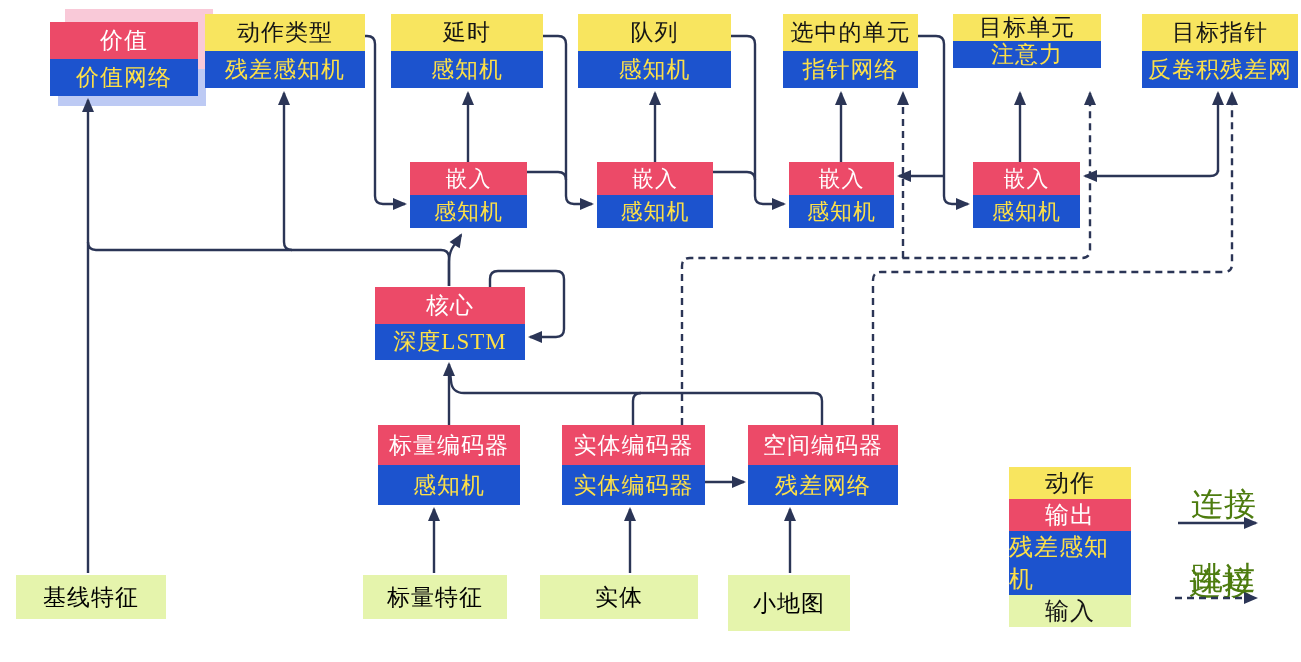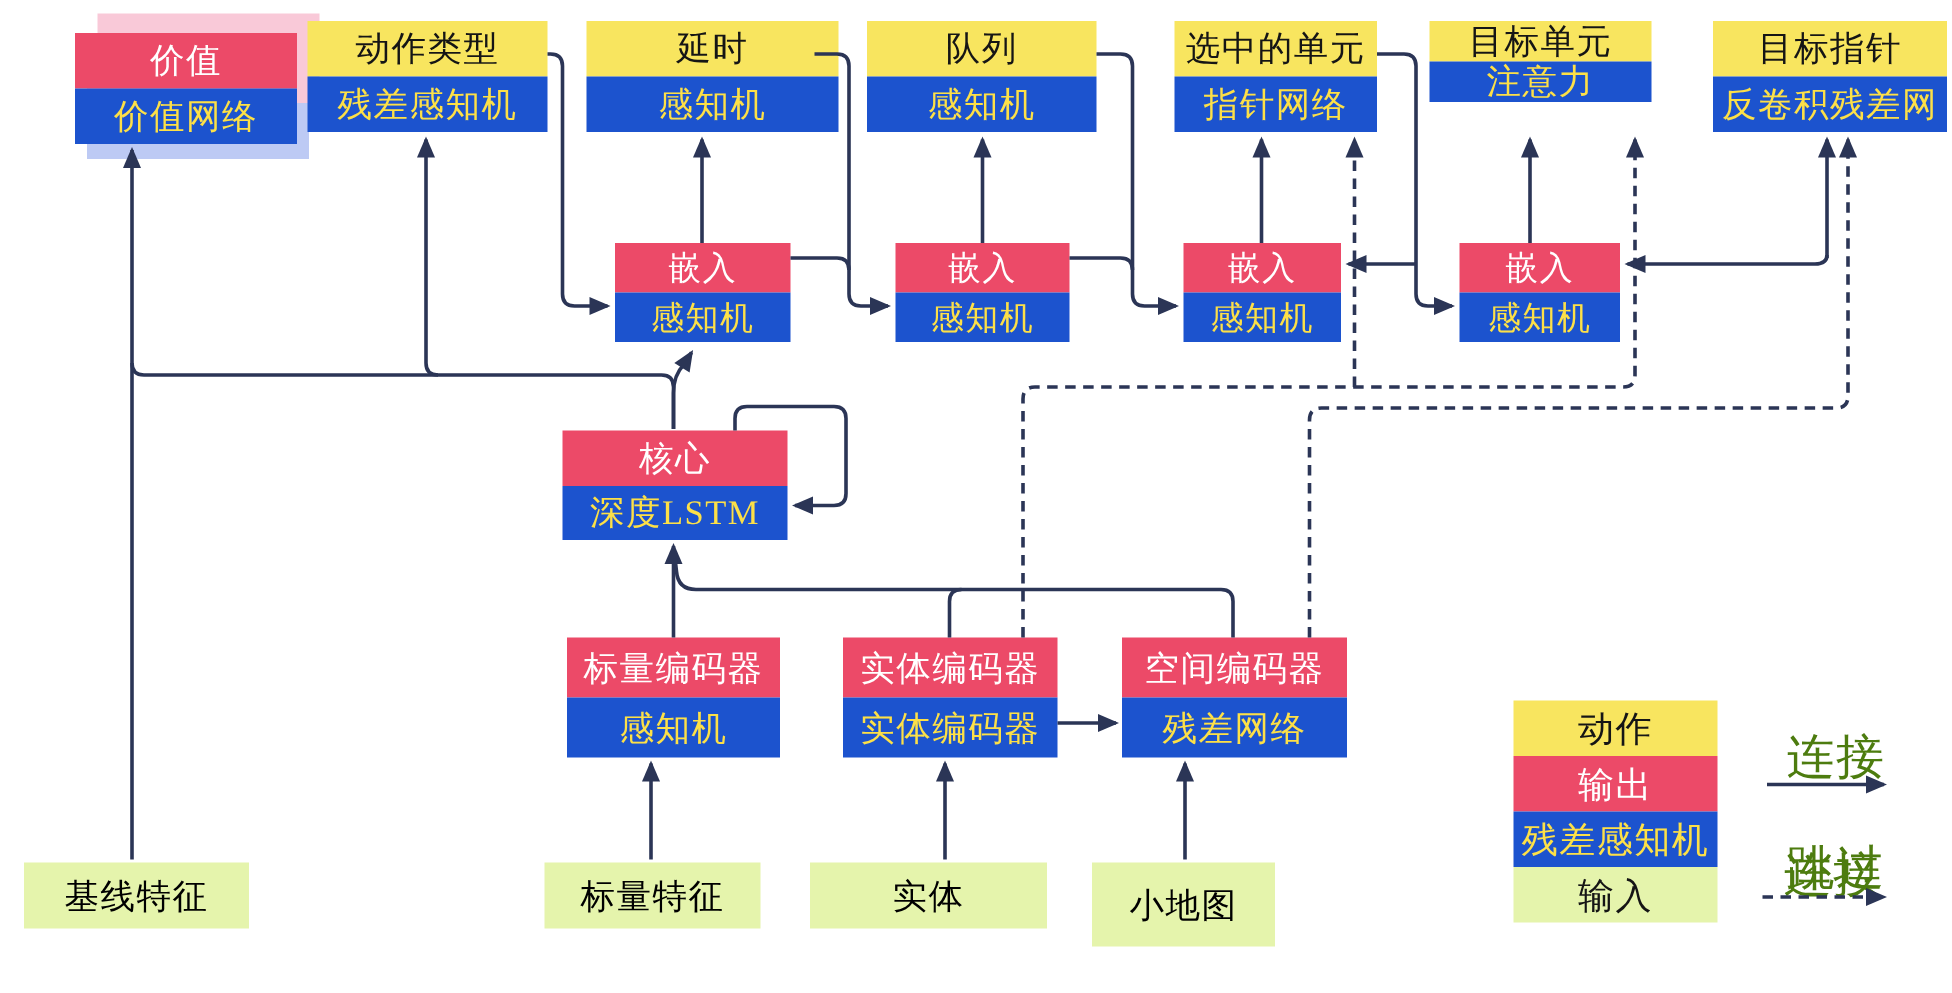--- a/index.html
+++ b/index.html
@@ -39,21 +39,21 @@
       <div class="half bg-red">价值</div>
       <div class="half bg-blue">价值网络</div>
     </div>
   </div>
 
   <div class="node" style="left:205px;top:14px;width:160px;height:74px;">
     <div class="half bg-yellow">动作类型</div>
     <div class="half bg-blue">残差感知机</div>
   </div>
 
-  <div class="node" style="left:391px;top:14px;width:168px;height:74px;">
+  <div class="node" style="left:391px;top:14px;width:152px;height:74px;">
     <div class="half bg-yellow">延时</div>
     <div class="half bg-blue">感知机</div>
   </div>
 
   <div class="node" style="left:578px;top:14px;width:153px;height:74px;">
     <div class="half bg-yellow">队列</div>
     <div class="half bg-blue">感知机</div>
   </div>
 
   <div class="node" style="left:783px;top:14px;width:135px;height:74px;">
@@ -104,21 +104,21 @@
   <div class="node" style="left:748px;top:425px;width:150px;height:80px;">
     <div class="half bg-red">空间编码器</div>
     <div class="half bg-blue">残差网络</div>
   </div>
 
   <div class="input-node" style="left:16px;top:575px;width:150px;height:44px;">基线特征</div>
   <div class="input-node" style="left:363px;top:575px;width:144px;height:44px;">标量特征</div>
   <div class="input-node" style="left:540px;top:575px;width:158px;height:44px;">实体</div>
   <div class="input-node" style="left:728px;top:575px;width:122px;height:56px;">小地图</div>
 
-  <div class="legend-box" style="left:1009px;top:467px;width:136px;height:148px;border-radius:32px;">
+  <div class="legend-box" style="left:1009px;top:467px;width:122px;height:148px;border-radius:32px;">
     <div class="legend-row bg-yellow">动作</div>
     <div class="legend-row bg-red">输出</div>
     <div class="legend-row bg-blue">残差感知机</div>
     <div class="legend-row bg-green">输入</div>
   </div>
   <div class="legend-label" style="left:1191px;top:483px;">连接</div>
   <div class="legend-label" style="left:1191px;top:529px;margin-top:28px;">跳过</div>
   <div class="legend-label" style="left:1189px;top:562px;">连接</div>
 
   <svg class="wires" width="1301" height="662" viewBox="0 0 1301 662">

